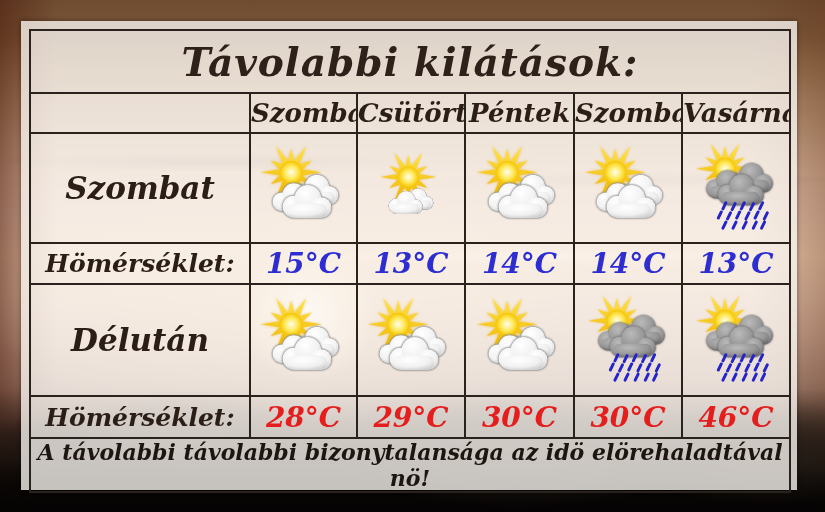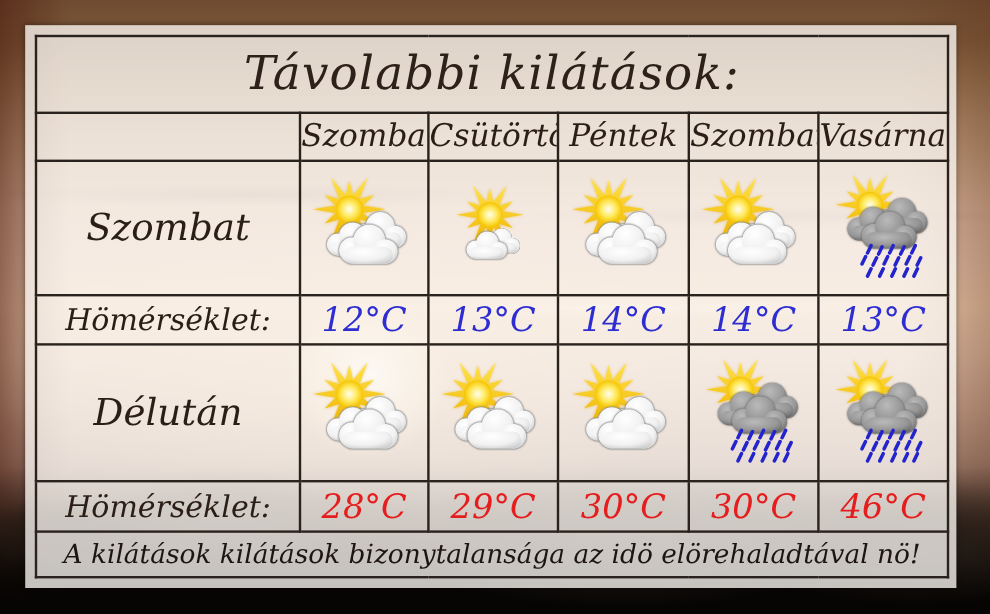--- a/index.html
+++ b/index.html
@@ -39,21 +39,21 @@
     background:rgba(251,247,242,0.78);
     box-shadow:0 0 5px rgba(0,0,0,0.45);
   }
   table.ftable{
     position:absolute;left:8px;top:8px;width:760px;height:453px;
     border-collapse:collapse;table-layout:fixed;
     color:#2b1e16;
   }
   .ftable td,.ftable th{
     border:2px solid #2a231d;padding:0;text-align:center;vertical-align:middle;
-    font-weight:normal;overflow:hidden;
+    font-weight:bold;overflow:hidden;
   }
   .r-title{height:63px}
   .r-days{height:40px}
   .r-icons{height:110px}
   .r-temp{height:41px}
   .r-icons2{height:112px}
   .r-temp2{height:42px}
   .r-foot{height:37px}
   .title-cell{font-size:39px;font-style:italic;letter-spacing:1px;color:#2d211a;}
   .day-cell{font-size:26px;font-style:italic;}
@@ -163,21 +163,21 @@
             </svg></td>
       <td class="icon-cell"><svg class="wicon">
               <use href="#sun-clouds"></use>
             </svg></td>
       <td class="icon-cell"><svg class="wicon">
               <use href="#sun-rain-clouds"></use>
             </svg></td>
     </tr>
     <tr class="r-temp" style="color: rgb(45, 45, 210);">
       <td class="temp-label" style="color:#2b1e16">Hömérséklet:</td>
-      <td class="temp-cell">12°C</td>
+      <td class="temp-cell">15°C</td>
       <td class="temp-cell">13°C</td>
       <td class="temp-cell">14°C</td>
       <td class="temp-cell">14°C</td>
       <td class="temp-cell">13°C</td>
     </tr>
     <tr class="r-icons2">
       <td class="part-label">Délután</td>
       <td class="icon-cell"><svg class="wicon">
               <use href="#sun-clouds"></use>
             </svg></td>
@@ -196,17 +196,17 @@
     </tr>
     <tr class="r-temp2" style="color: rgb(229, 29, 29);">
       <td class="temp-label" style="color:#2b1e16">Hömérséklet:</td>
       <td class="temp-cell">28°C</td>
       <td class="temp-cell">29°C</td>
       <td class="temp-cell">30°C</td>
       <td class="temp-cell">30°C</td>
       <td class="temp-cell">46°C</td>
     </tr>
     <tr class="r-foot">
-      <td colspan="6" class="foot-cell">A kilátások kilátások bizonytalansága az idö elörehaladtával nö!</td>
+      <td colspan="6" class="foot-cell">A távolabbi távolabbi bizonytalansága az idö elörehaladtával nö!</td>
     </tr>
   </tbody>
     </table>
 </div>
 
 </body></html>

